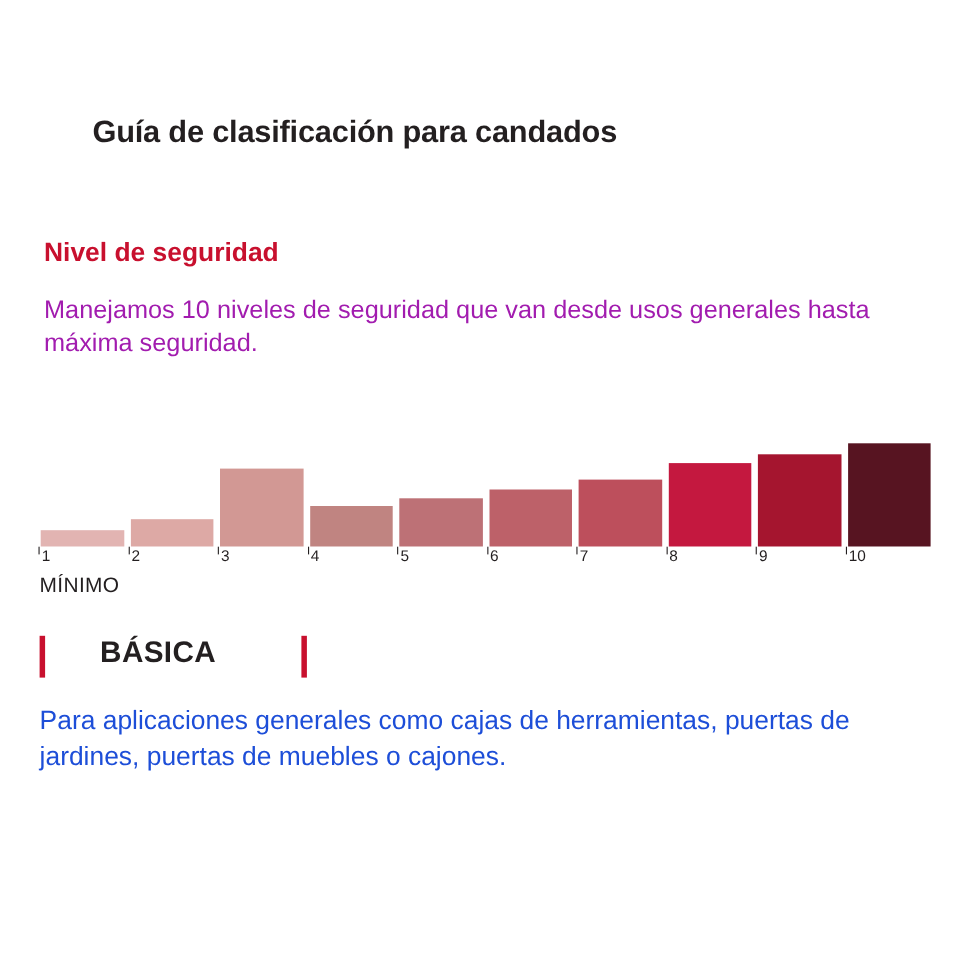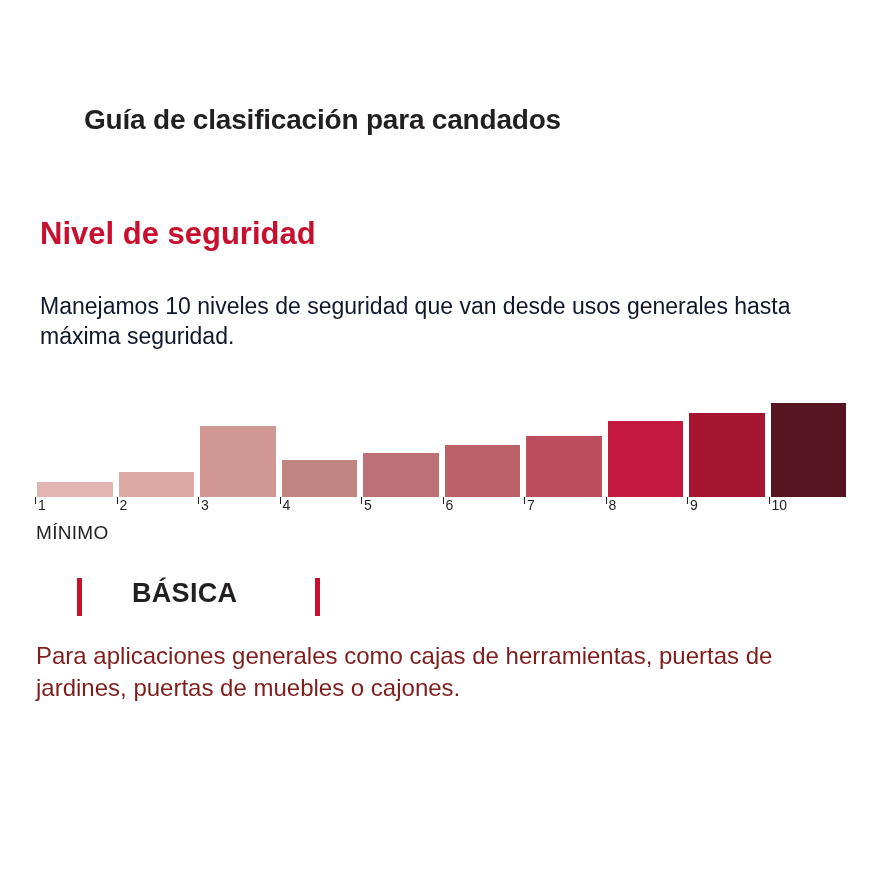--- a/index.html
+++ b/index.html
@@ -33,35 +33,34 @@
     color: #231f20;
     white-space: nowrap;
     margin-left: 44px;
   }
 
   
   .section-heading {
     position: absolute;
     left: 40px;
     top: 216px;
-    font-size: 31px;
+    font-size: 24px;
     font-weight: bold;
     color: #c8102e;
     white-space: nowrap;
   }
 
   .section-desc {
     position: absolute;
     left: 40px;
     top: 266px;
     width: 790px;
     font-size: 23px;
     line-height: 1.32;
-    color: #0f172a;
-    margin-top: 25px;
+    color: #a21caf;
   }
 
   
   .chart {
     position: absolute;
     left: 34px;
     top: 392px;
     width: 815px;
     height: 160px;
   }
@@ -113,21 +112,20 @@
     letter-spacing: 0.3px;
   }
 
   
   .level-row {
     position: absolute;
     left: 36px;
     top: 578px;
     width: 300px;
     height: 44px;
-    margin-left: 41px;
   }
   .level-bar-left, .level-bar-right {
     position: absolute;
     top: 0;
     width: 5px;
     height: 38px;
     background: #c8102e;
   }
   .level-bar-left { left: 0px; }
   .level-bar-right { left: 238px; }
@@ -142,21 +140,21 @@
     white-space: nowrap;
   }
 
   .level-desc {
     position: absolute;
     left: 36px;
     top: 640px;
     width: 810px;
     font-size: 24px;
     line-height: 1.35;
-    color: #7f1d1d;
+    color: #1d4ed8;
   }
 </style>
 </head>
 <body>
 
 <div class="page">
 
   <div class="title">Guía de clasificación para candados</div>
 
   <div class="section-heading">Nivel de seguridad</div>

